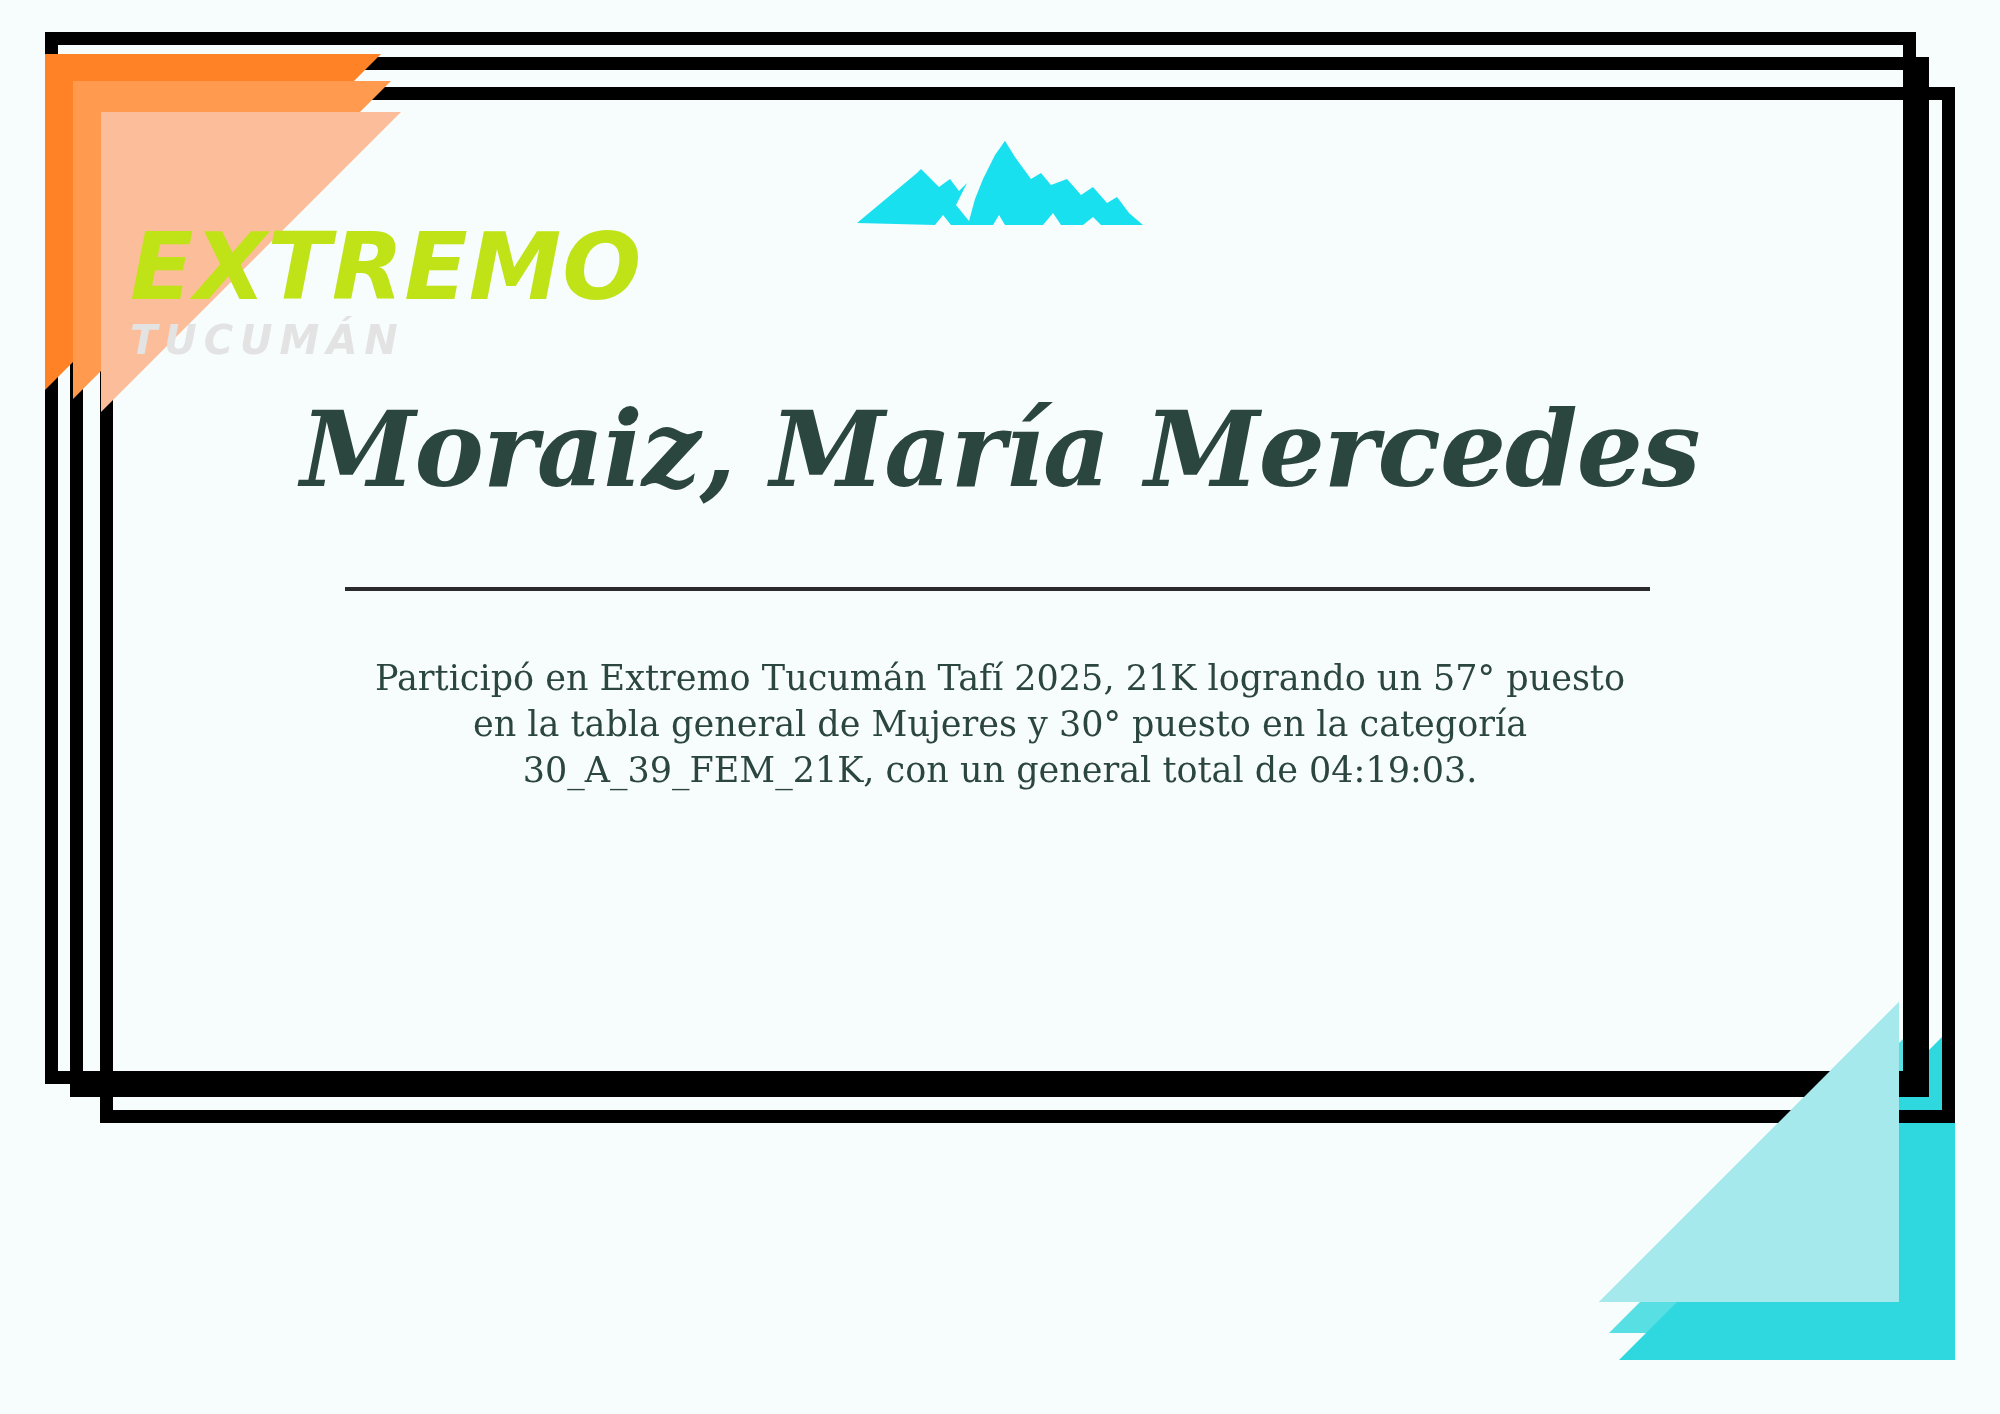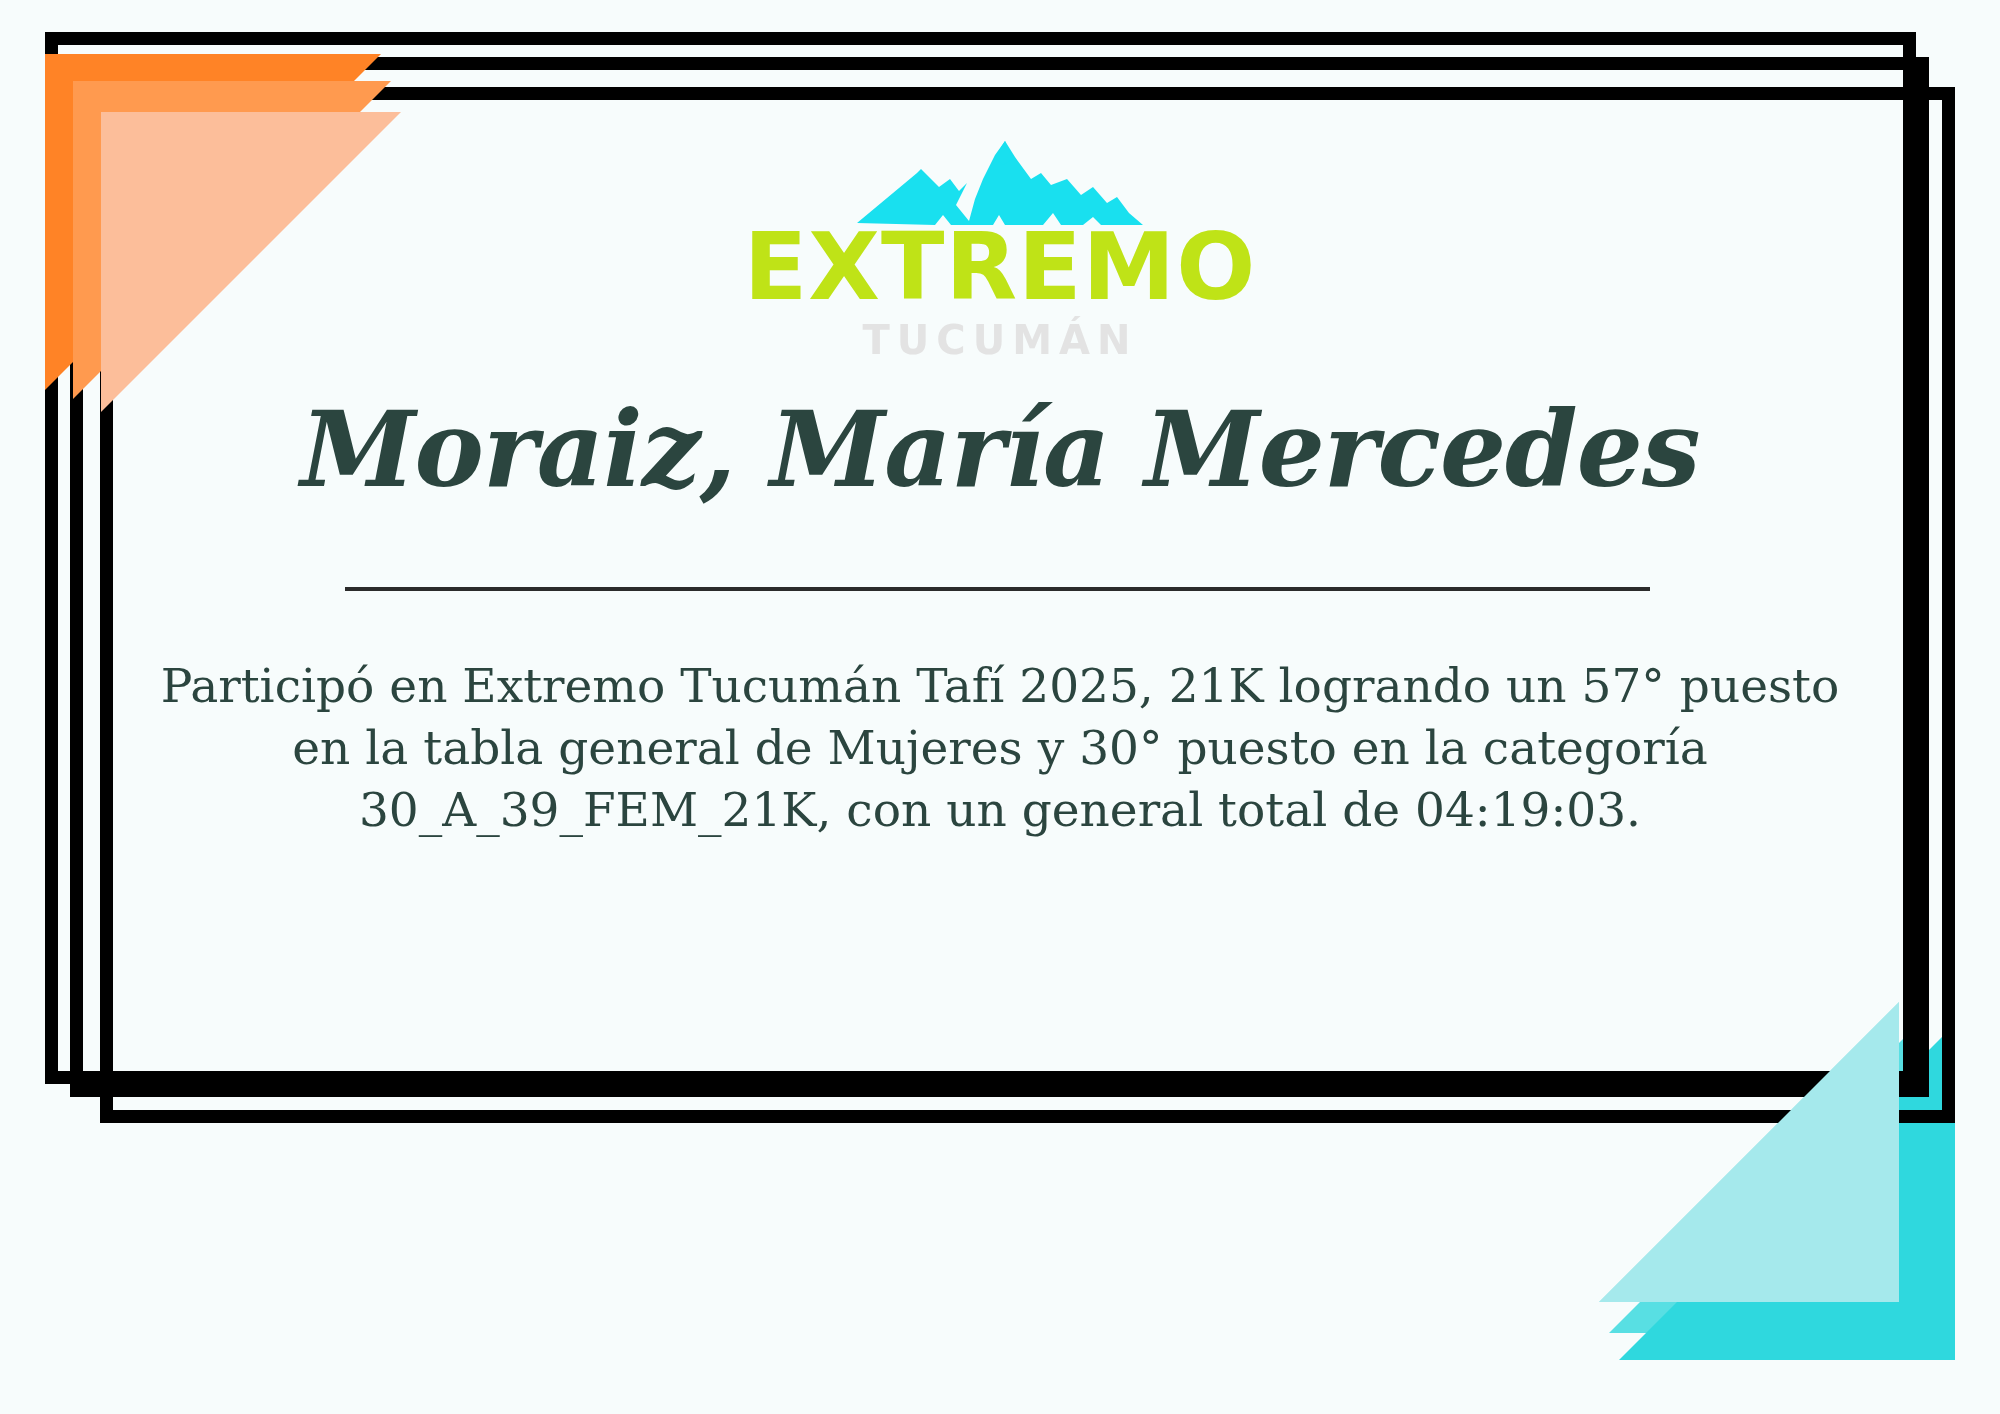--- a/index.html
+++ b/index.html
@@ -99,21 +99,22 @@
     height: 900px;
     text-align: center;
   }
 
   
   .logo-block {
     position: absolute;
     left: 0;
     top: 25px;
     width: 100%;
-    text-align: center;
+    text-align: left;
+    font-style: italic;
   }
   .logo-mountains {
     display: block;
     margin: 0 auto;
     width: 290px;
     height: 92px;
   }
   .logo-word {
     display: block;
     margin: -6px auto 0 auto;
@@ -162,21 +163,21 @@
     background: #2b2b2b;
   }
 
   
   .body-text {
     position: absolute;
     left: 10px;
     top: 545px;
     width: 1720px;
     font-family: "DejaVu Serif", serif;
-    font-size: 47px;
+    font-size: 35px;
     line-height: 1.32;
     color: #2b453f;
   }
   .body-text .line {
     display: block;
     white-space: nowrap;
   }
 </style>
 </head>
 <body>

